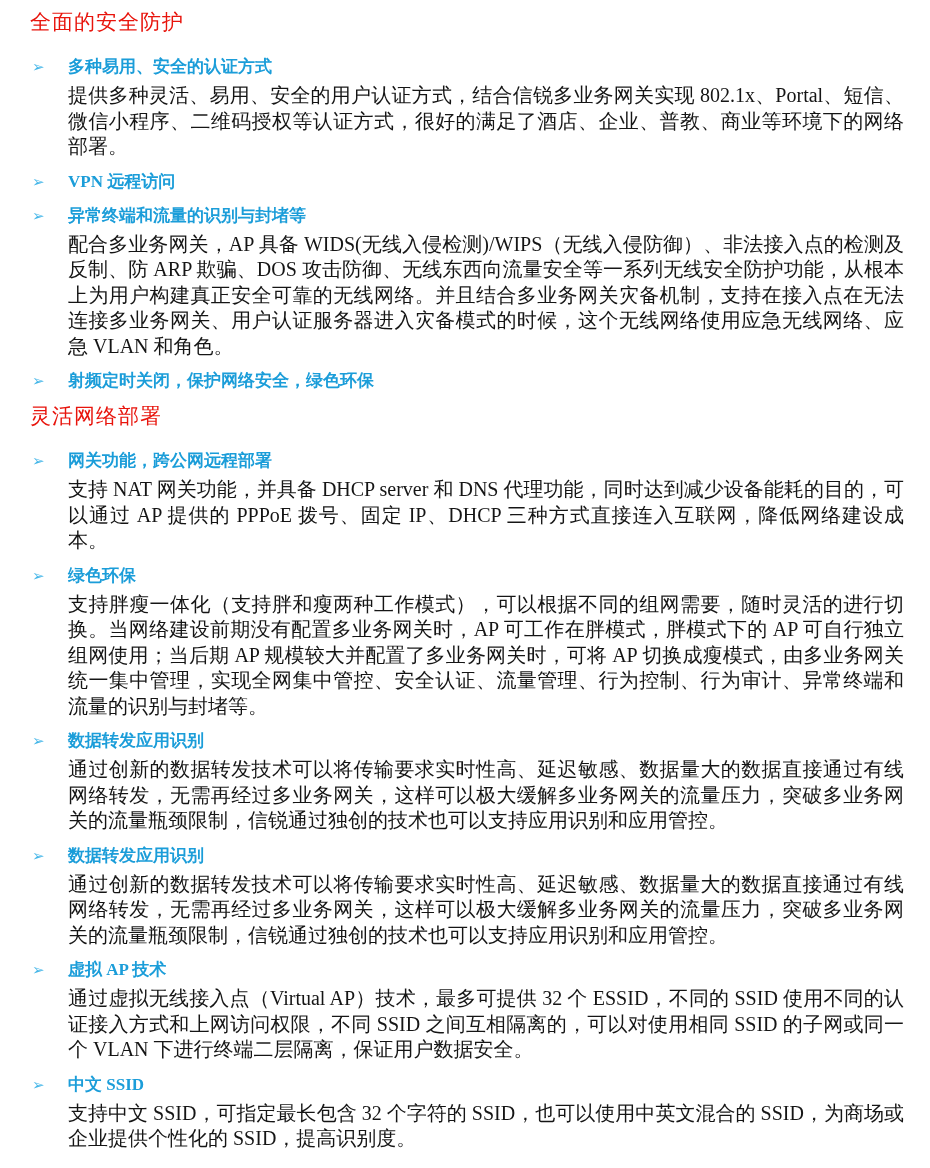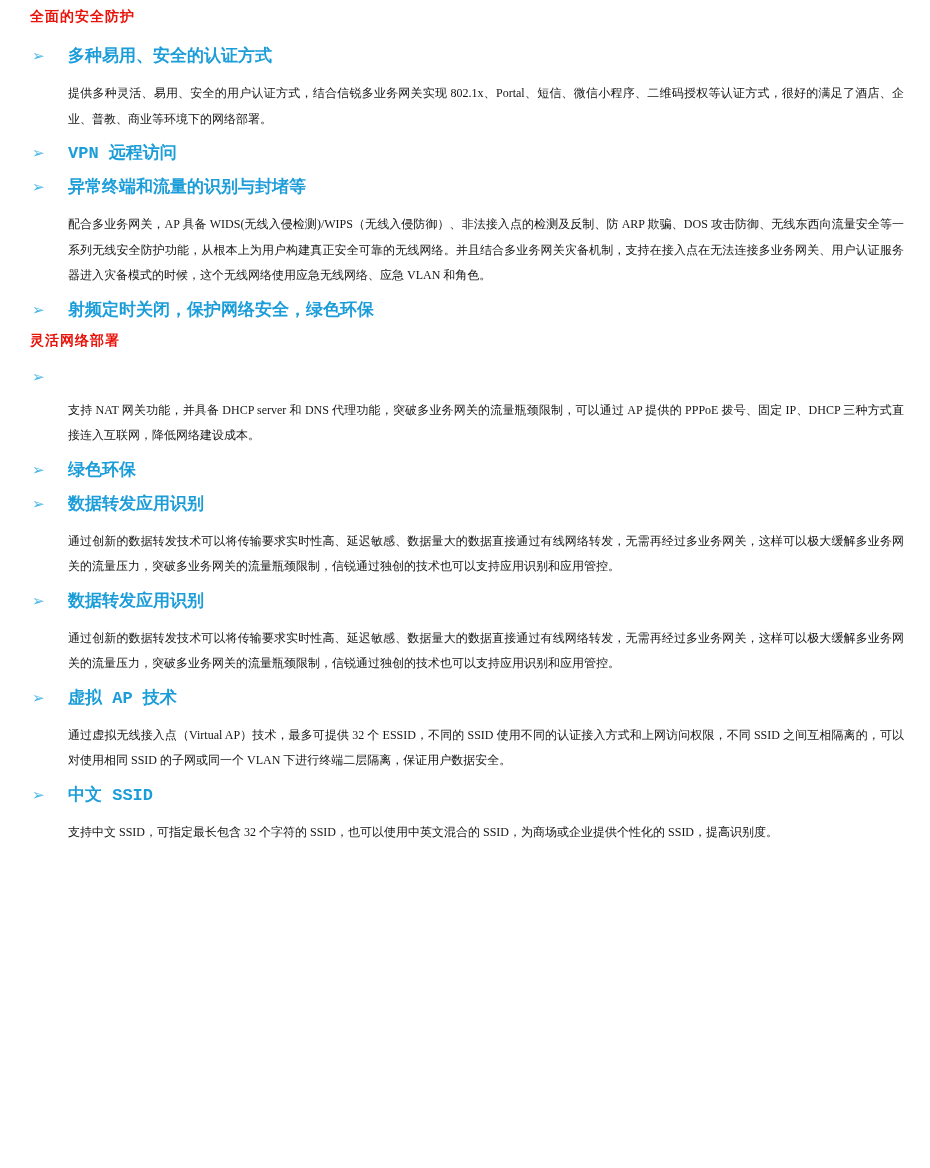--- a/index.html
+++ b/index.html
@@ -14,22 +14,22 @@
     font-family: "Liberation Serif", "DejaVu Serif", serif;
     color: var(--body-color, #111111);
   }
   .page {
     padding: 8px 26px 0 30px;
     box-sizing: border-box;
     width: 930px;
   }
   h1.section-heading {
     color: var(--heading-red, #e8140c);
-    font-size: 14px;
-    font-weight: bold;
+    font-size: 21px;
+    font-weight: normal;
     margin: 0 0 18px 0;
     letter-spacing: 1px;
   }
   h1.section-heading.second {
     margin-top: 8px;
   }
   .feature {
     margin: 0 0 9px 0;
   }
   .feature-title-row {
@@ -45,25 +45,24 @@
     padding-left: 2px;
     box-sizing: border-box;
     font-family: "DejaVu Sans", sans-serif;
   }
   h2.feature-title {
     color: var(--subheading-blue, #1b9dd9);
     font-size: 17px;
     font-weight: bold;
     margin: 0;
     line-height: 25px;
-    font-family: Liberation Mono, monospace;
   }
   p.feature-body {
-    margin: 12px 0 0 38px;
-    font-size: 12px;
+    margin: 4px 0 0 38px;
+    font-size: 20px;
     line-height: 25.5px;
     text-align: justify;
     color: #151515;
   }
 </style>
 </head>
 <body>
 
 <div class="page">
 
@@ -97,29 +96,31 @@
       <span class="arrow">➢</span>
       <h2 class="feature-title">射频定时关闭，保护网络安全，绿色环保</h2>
     </div>
   </div>
 
   <h1 class="section-heading second">灵活网络部署</h1>
 
   <div class="feature">
     <div class="feature-title-row">
       <span class="arrow">➢</span>
+      <h2 class="feature-title">网关功能，跨公网远程部署</h2>
     </div>
-    <p class="feature-body">支持 NAT 网关功能，并具备 DHCP server 和 DNS 代理功能，突破多业务网关的流量瓶颈限制，可以通过 AP 提供的 PPPoE 拨号、固定 IP、DHCP 三种方式直接连入互联网，降低网络建设成本。</p>
+    <p class="feature-body">支持 NAT 网关功能，并具备 DHCP server 和 DNS 代理功能，同时达到减少设备能耗的目的，可以通过 AP 提供的 PPPoE 拨号、固定 IP、DHCP 三种方式直接连入互联网，降低网络建设成本。</p>
   </div>
 
   <div class="feature">
     <div class="feature-title-row">
       <span class="arrow">➢</span>
       <h2 class="feature-title">绿色环保</h2>
     </div>
+    <p class="feature-body">支持胖瘦一体化（支持胖和瘦两种工作模式），可以根据不同的组网需要，随时灵活的进行切换。当网络建设前期没有配置多业务网关时，AP 可工作在胖模式，胖模式下的 AP 可自行独立组网使用；当后期 AP 规模较大并配置了多业务网关时，可将 AP 切换成瘦模式，由多业务网关统一集中管理，实现全网集中管控、安全认证、流量管理、行为控制、行为审计、异常终端和流量的识别与封堵等。</p>
   </div>
 
   <div class="feature">
     <div class="feature-title-row">
       <span class="arrow">➢</span>
       <h2 class="feature-title">数据转发应用识别</h2>
     </div>
     <p class="feature-body">通过创新的数据转发技术可以将传输要求实时性高、延迟敏感、数据量大的数据直接通过有线网络转发，无需再经过多业务网关，这样可以极大缓解多业务网关的流量压力，突破多业务网关的流量瓶颈限制，信锐通过独创的技术也可以支持应用识别和应用管控。</p>
   </div>
 

